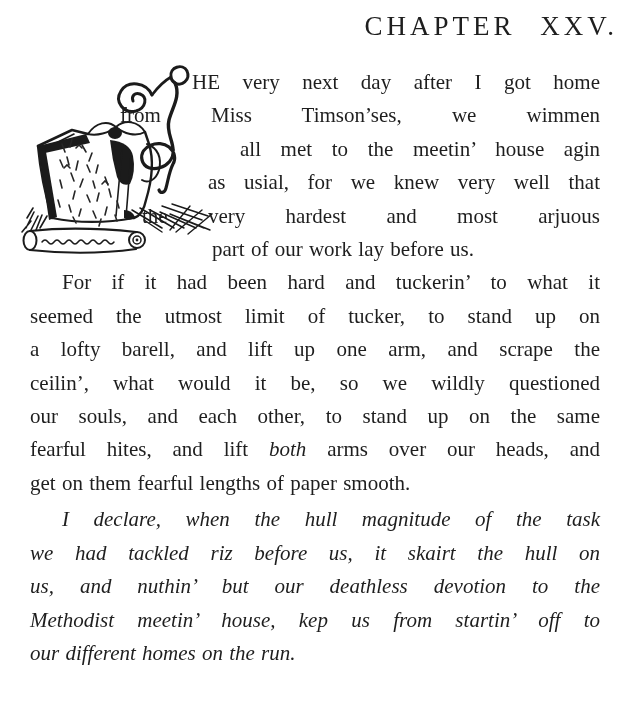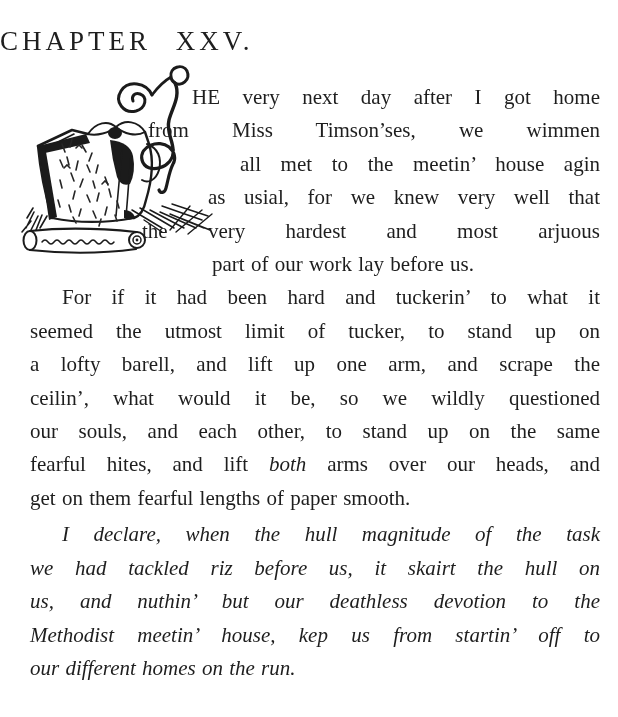--- a/index.html
+++ b/index.html
@@ -5,22 +5,22 @@
   html,body{margin:0;padding:0;background:#ffffff;}
   .page{
     position:relative;
     width:618px;height:717px;
     background:#ffffff;
     color:#1e1e1e;
     font-family:"Liberation Serif", serif;
     overflow:hidden;
   }
   .heading{
-    margin:0;padding-top:26px;
-    text-align:left;
+    margin:0;padding-top:11px;
+    text-align:right;
     font-size:27px;line-height:30px;
     font-weight:normal;
     letter-spacing:4px;
     word-spacing:14px;
   }
   .text{
     margin:0 18px 0 30px;
     font-size:21px;
     line-height:33.4px;
   }
@@ -106,21 +106,21 @@
       <path class="ink" stroke-width="3" d="M159 17 C157 7 171 3 175 11 C179 20 169 27 163 23 C160 21 159 19 159 17"></path>
       <path class="ink" stroke-width="3.4" d="M163 23 C169 36 160 48 157 60 C154 72 161 80 161 90"></path>
       <path class="ink" stroke-width="3.2" d="M161 90 C163 108 134 116 130 100 C127 86 147 79 157 87 C163 92 164 99 161 104 C157 112 156 121 154 128 C153 133 148 134 147 130"></path>
     </g>
   </svg>
 
   <div class="text">
 
     <div class="para p1">
       <div class="line" style="margin-left:162px">HE very next day after I got home</div>
-      <div class="line" style="margin-left:118px">from Miss Timson’ses, we wimmen</div>
+      <div class="line" style="margin-left:90px">from Miss Timson’ses, we wimmen</div>
       <div class="line" style="margin-left:210px">all met to the meetin’ house agin</div>
       <div class="line" style="margin-left:178px">as usial, for we knew very well that</div>
       <div class="line" style="margin-left:112px">the very hardest and most arjuous</div>
       <div class="line noj" style="margin-left:182px">part of our work lay before us.</div>
     </div>
 
     <div class="para p2">
       <div class="line indent">For if it had been hard and tuckerin’ to what it</div>
       <div class="line">seemed the utmost limit of tucker, to stand up on</div>
       <div class="line">a lofty barell, and lift up one arm, and scrape the</div>

